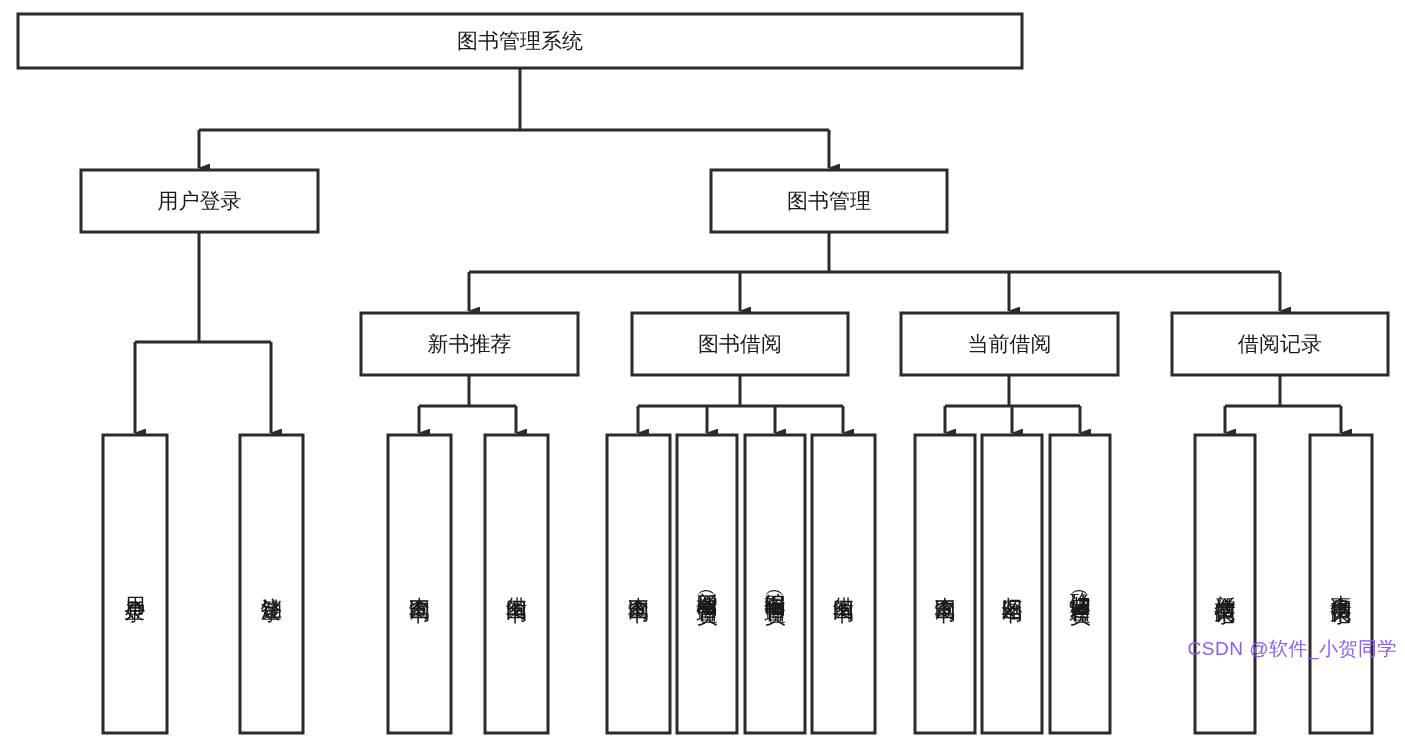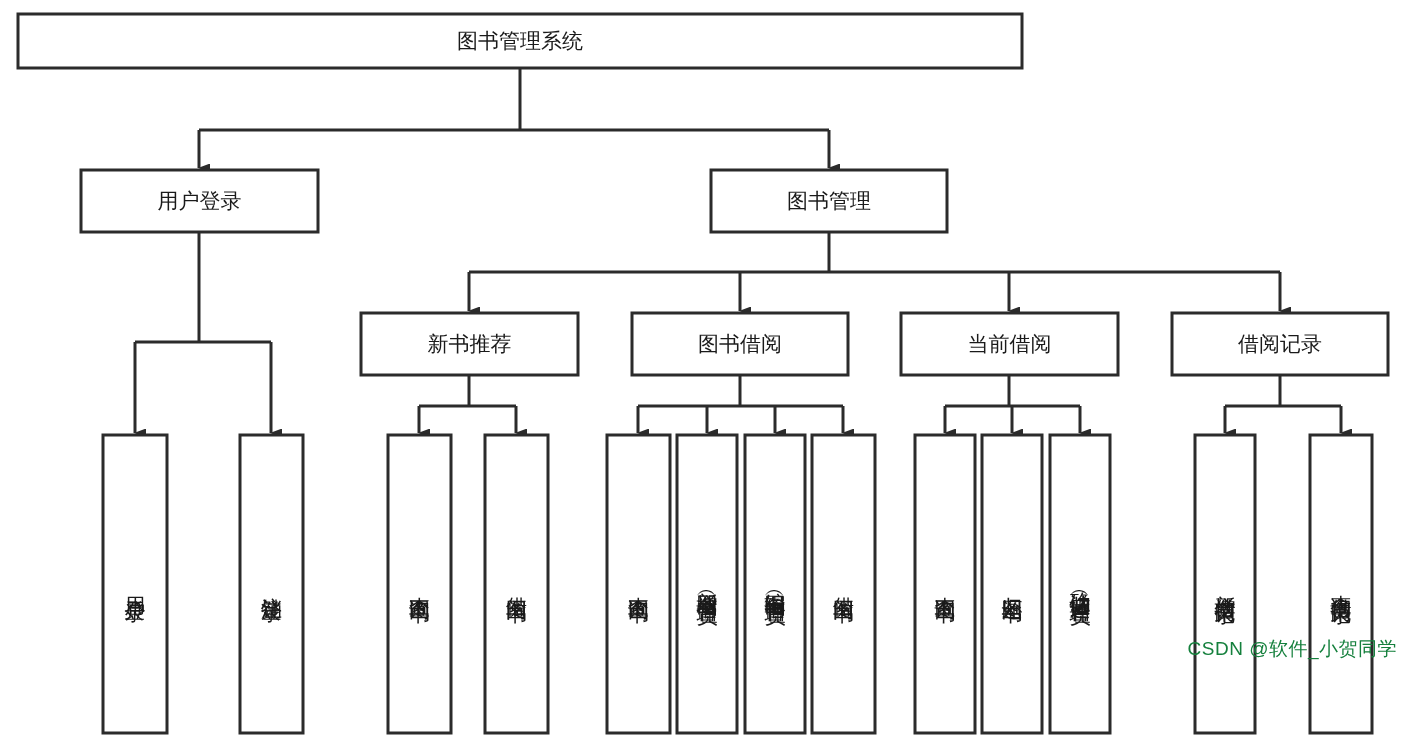--- a/index.html
+++ b/index.html
@@ -61,21 +61,21 @@
     text-align: center;
     white-space: nowrap;
     pointer-events: none;
   }
   .watermark {
     position: absolute;
     right: 8px;
     bottom: 4px;
     font-family: "Liberation Sans", "DejaVu Sans", sans-serif;
     font-size: 19px;
-    color: #15803d;
+    color: #8b5cf6;
     letter-spacing: 0.5px;
     white-space: nowrap;
   }
 </style>
 </head>
 <body>
 
 <div id="diagram-root">
 
   <svg id="flow-svg" viewBox="0 0 1405 747">

